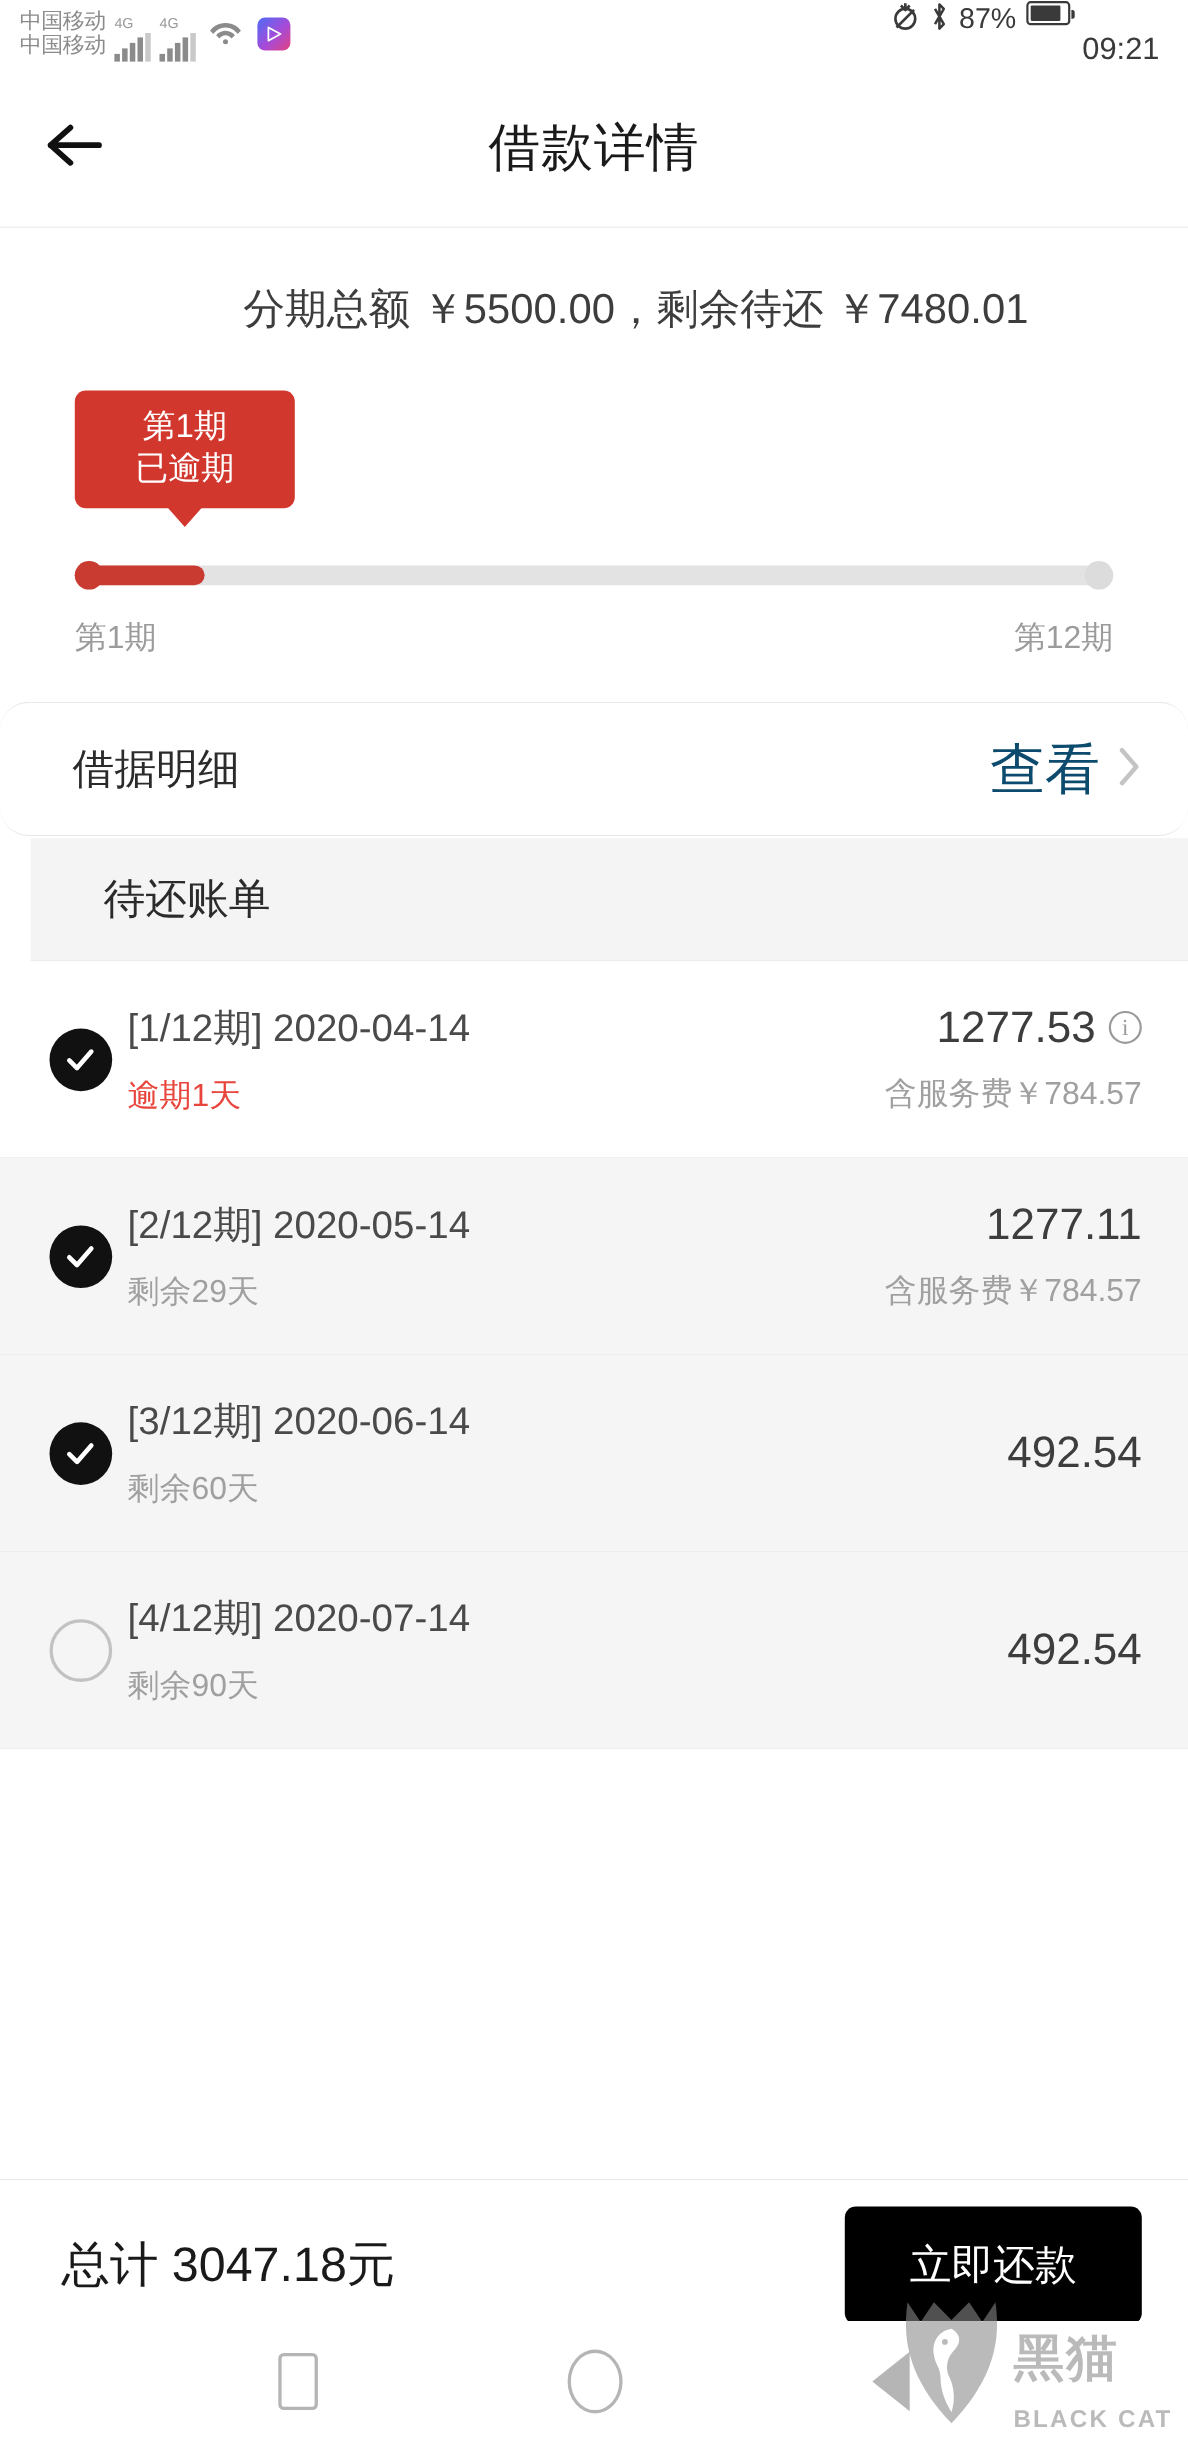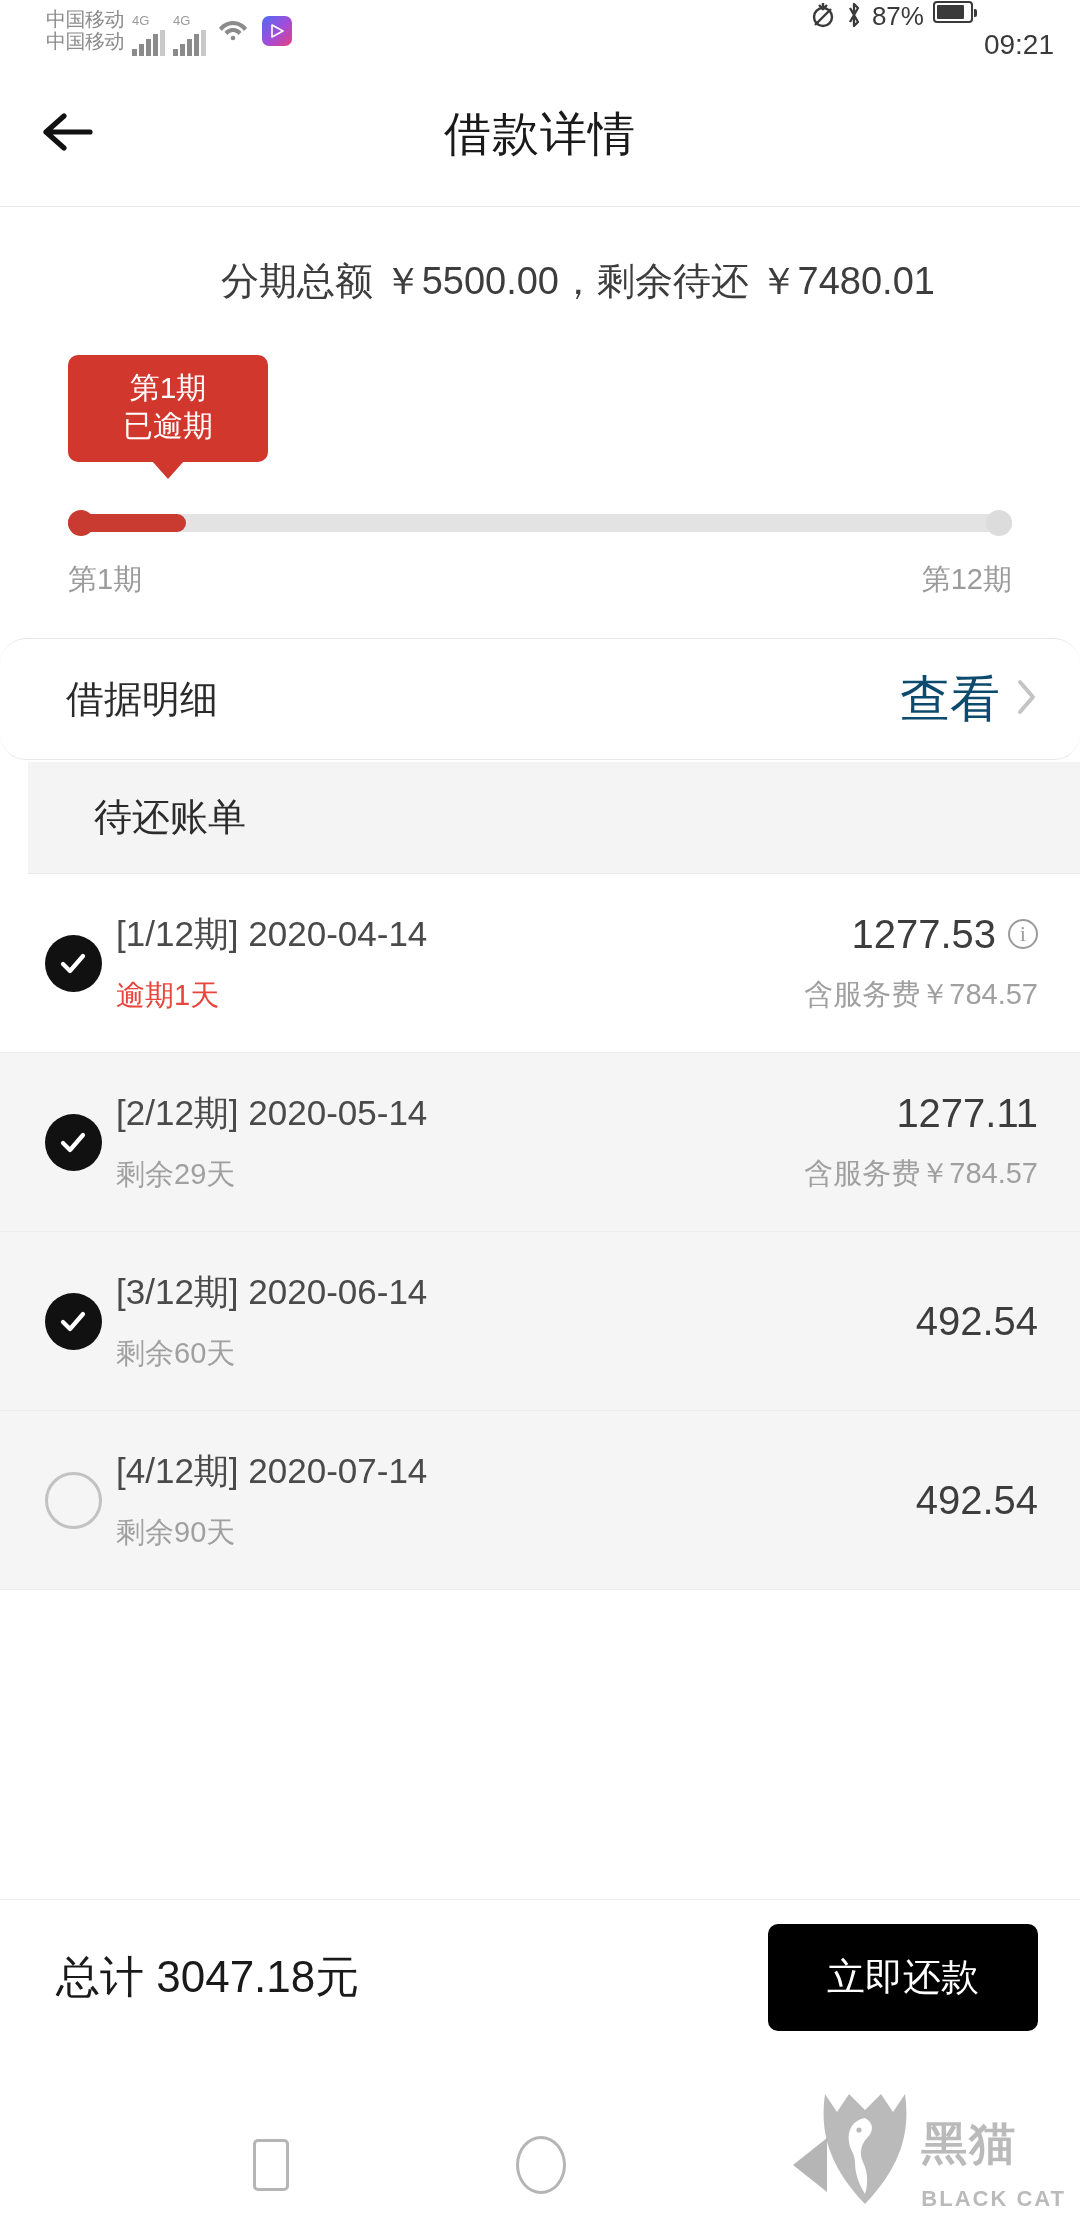--- a/index.html
+++ b/index.html
@@ -8,21 +8,21 @@
     background: #ffffff;
     font-family: "Liberation Sans", "DejaVu Sans", sans-serif;
     overflow: hidden;
   }
   #app { position: relative; width: 1080px; height: 2220px; background: #fff; }
 
   
   .statusbar {
     position: absolute; top: 0; left: 0; width: 1080px; height: 62px;
     display: flex; align-items: center; justify-content: space-between;
-    padding: 0 26px 0 46px; background: #fff;
+    padding: 0 26px 0 18px; background: #fff;
   }
   .sb-left { display: flex; align-items: center; gap: 6px; }
   .carriers { display: flex; flex-direction: column; line-height: 1.08; }
   .carriers span { font-size: 20px; color: #8b8b8b; letter-spacing: -0.5px; }
   .sig { display: flex; align-items: flex-start; gap: 2px; margin-left: 2px; flex-direction: column; }
   .sig .g { font-size: 13px; color: #9a9a9a; align-self: flex-start; margin-top: 6px; }
   .bars { display: flex; align-items: flex-end; gap: 2px; height: 26px; }
   .bars i { display: block; width: 5px; background: #8b8b8b; }
   .bars i:nth-child(1){height:7px}.bars i:nth-child(2){height:12px}
   .bars i:nth-child(3){height:17px}.bars i:nth-child(4){height:22px}
@@ -149,21 +149,21 @@
   .bill-amt { font-size: 40px; color: #3d3d3d; display: flex; align-items: center; gap: 12px; }
   .bill-fee { font-size: 29px; color: #a0a0a0; }
   .info-ic {
     width: 30px; height: 30px; border-radius: 50%; border: 2.5px solid #9a9a9a;
     color: #9a9a9a; font-size: 21px; line-height: 26px; text-align: center;
     font-family: "Liberation Serif", serif;
   }
 
   
   .bottombar {
-    position: absolute; top: 1899px; left: 0; width: 1080px; height: 155px;
+    position: absolute; top: 1981px; left: 0; width: 1080px; height: 155px;
     background: #fff; display: flex; align-items: center;
     justify-content: space-between; padding: 0 42px 0 56px;
     border-top: 1.5px solid #ececec;
   }
   .total { font-size: 44px; color: #1a1a1a; }
   .paybtn {
     background: #000; color: #fff; border: none; border-radius: 10px;
     width: 270px; height: 107px; font-size: 38px;
     font-family: "Liberation Sans", sans-serif; cursor: pointer;
   }

